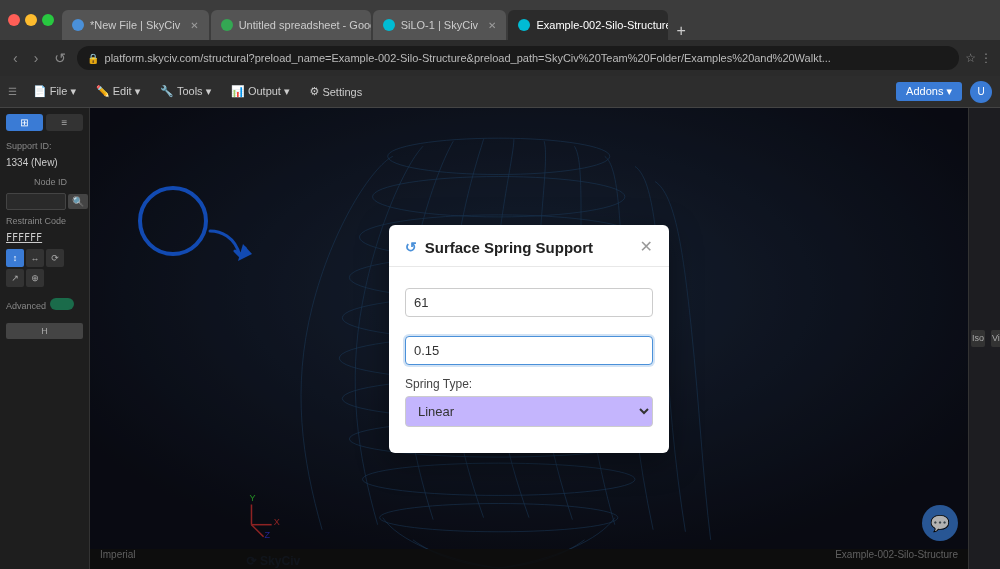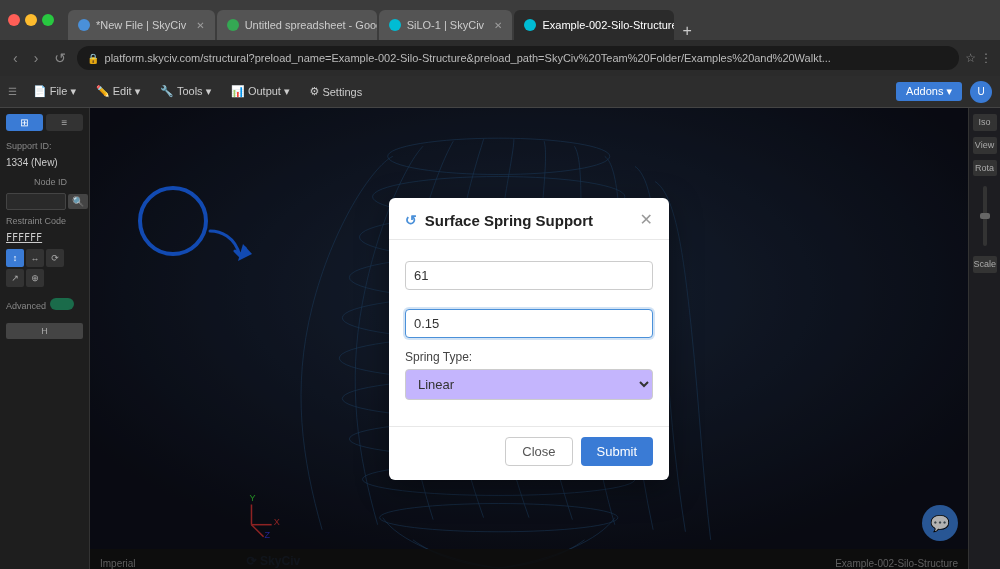--- a/index.html
+++ b/index.html
@@ -1,19 +1,19 @@
 <!DOCTYPE html>
 <html><head>
   <meta charset="utf-8">
   <style>
     * { box-sizing: border-box; margin: 0; padding: 0; }
     body { width: 1000px; height: 569px; overflow: hidden; font-family: -apple-system, BlinkMacSystemFont, 'Segoe UI', sans-serif; font-size: 13px; background: #1a1a2e; }
 
     
-    .browser-chrome { background: #3c3c3c; height: 40px; display: flex; align-items: center; padding: 0 8px; gap: 6px; }
+    .browser-chrome { background: #3c3c3c; height: 40px; display: flex; align-items: center; padding: 0 8px; gap: 0; }
     .browser-dots { display: flex; gap: 5px; }
     .dot { width: 12px; height: 12px; border-radius: 50%; }
     .dot-red { background: #ff5f57; }
     .dot-yellow { background: #febc2e; }
     .dot-green { background: #28c840; }
     .browser-tabs { display: flex; align-items: flex-end; height: 100%; margin-left: 8px; gap: 2px; }
     .browser-tab { background: #545454; color: #ccc; height: 30px; display: flex; align-items: center; padding: 0 10px; border-radius: 6px 6px 0 0; font-size: 11px; gap: 6px; max-width: 160px; white-space: nowrap; overflow: hidden; }
     .browser-tab.active { background: #2b2b2b; color: #fff; }
     .browser-tab .tab-icon { width: 12px; height: 12px; border-radius: 50%; flex-shrink: 0; }
     .tab-icon-blue { background: #4a90d9; }
@@ -50,27 +50,27 @@
     .sidebar-restraint-value { color: #ccc; font-size: 10px; font-family: monospace; text-decoration: underline; }
     .sidebar-icons-row { display: flex; gap: 2px; flex-wrap: wrap; }
     .sidebar-icon-btn { background: #333; border: none; color: #aaa; width: 18px; height: 18px; border-radius: 2px; font-size: 9px; cursor: pointer; display: flex; align-items: center; justify-content: center; }
     .sidebar-advanced { color: #888; font-size: 9px; margin-top: 4px; }
     .sidebar-toggle-small { background: #1a6b4a; border: none; width: 24px; height: 12px; border-radius: 6px; cursor: pointer; margin-left: 4px; }
 
     
     .canvas-area { flex: 1; background: #1a2030; position: relative; overflow: hidden; }
 
     
-    .right-toolbar { width: 32px; background: rgba(30,30,30,0.85); border-left: 1px solid #333; display: flex; flex-direction: column; align-items: center; padding: 6px 2px; gap: 6px; }
+    .right-toolbar { width: 32px; background: rgba(30,30,30,0.85); border-left: 1px solid #333; display: flex; flex-direction: row; align-items: center; padding: 6px 2px; gap: 6px; }
     .right-btn { background: #333; border: none; color: #aaa; font-size: 9px; width: 24px; padding: 3px 1px; border-radius: 2px; cursor: pointer; text-align: center; line-height: 1.2; }
     .right-slider-track { width: 4px; height: 60px; background: #333; border-radius: 2px; position: relative; margin: 4px auto; }
     .right-slider-thumb { width: 10px; height: 6px; background: #666; border-radius: 2px; position: absolute; left: -3px; top: 50%; transform: translateY(-50%); cursor: pointer; }
 
     
-    .status-bar { position: absolute; bottom: 0; left: 0; right: 0; background: rgba(20,20,20,0.9); height: 20px; display: flex; align-items: flex-end; padding: 0 10px; gap: 36px; color: #888; font-size: 10px; }
+    .status-bar { position: absolute; bottom: 0; left: 0; right: 0; background: rgba(20,20,20,0.9); height: 20px; display: flex; align-items: flex-start; padding: 0 10px; gap: 36px; color: #888; font-size: 10px; }
 
     
     .blue-circle { position: absolute; top: 78px; left: 48px; width: 70px; height: 70px; border: 4px solid #1a6bff; border-radius: 50%; pointer-events: none; z-index: 5; }
     .blue-arrow { position: absolute; top: 118px; left: 110px; z-index: 5; pointer-events: none; }
 
     
     .chat-bubble { position: absolute; bottom: 28px; right: 10px; width: 36px; height: 36px; background: #3a7bd5; border-radius: 50%; display: flex; align-items: center; justify-content: center; color: white; font-size: 16px; cursor: pointer; }
 
     
     .modal-overlay { position: absolute; top: 0; left: 0; right: 0; bottom: 0; background: rgba(0,0,0,0.3); display: flex; align-items: center; justify-content: center; z-index: 10; }
@@ -284,24 +284,20 @@
 
           <div class="modal-field">
             <label class="modal-label">Spring Type:</label>
             <select class="modal-select">
               <option>Linear</option>
               <option>Compression Only</option>
               <option>Tension Only</option>
             </select>
           </div>
         </div>
-        <div class="modal-footer">
-          <button class="btn-close">Close</button>
-          <button class="btn-submit">Submit</button>
-        </div>
       </div>
     </div>
 
     <div class="status-bar">
       <span>Imperial</span>
       <span style="flex:1;"></span>
       <span>Example-002-Silo-Structure</span>
     </div>
 
     <div class="chat-bubble">💬</div>

